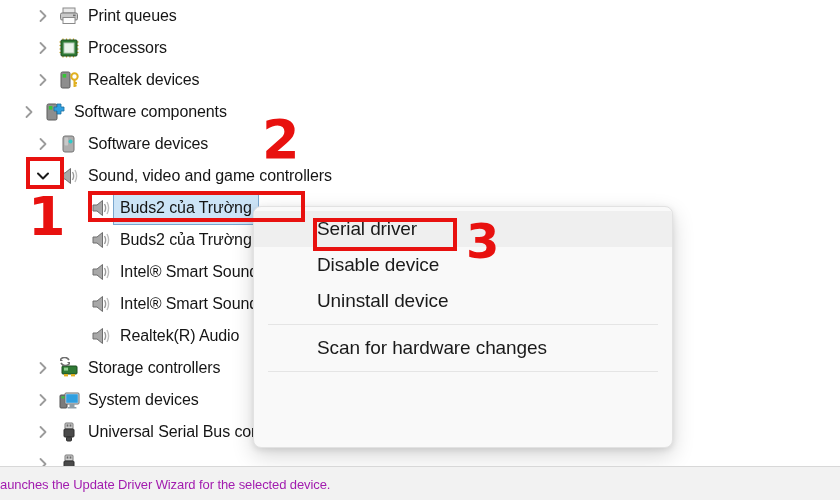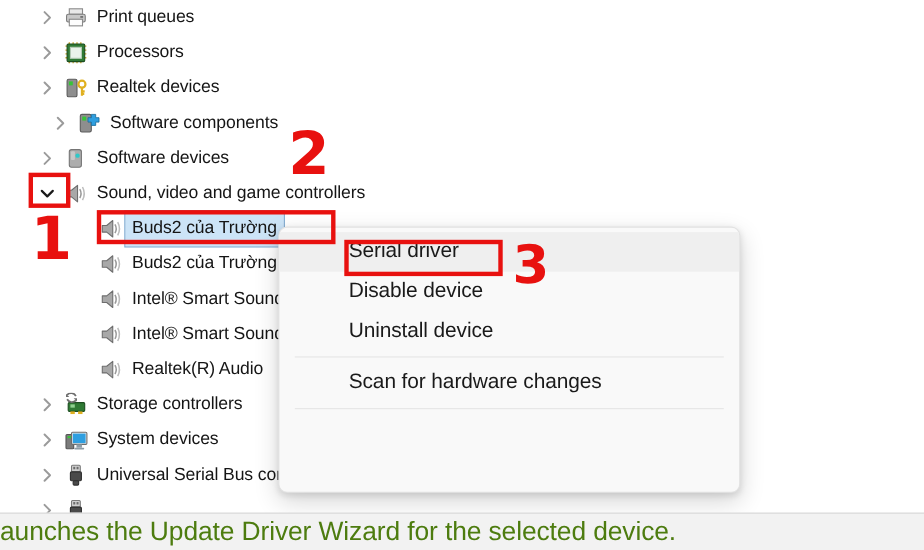--- a/index.html
+++ b/index.html
@@ -123,22 +123,22 @@
     left: 0;
     top: 466px;
     width: 840px;
     height: 34px;
     background: #f2f2f2;
     border-top: 1px solid #d8d8d8;
     display: flex;
     align-items: center;
   }
   .status-text {
-    font-size: 24px;
-    color: #4d7c0f;
+    font-size: 13px;
+    color: #a21caf;
     letter-spacing: -0.1px;
     padding-left: 0px;
     white-space: nowrap;
   }
 
   
   .anno-box {
     position: absolute;
     border: 4px solid #e8110f;
     box-sizing: border-box;
@@ -225,21 +225,21 @@
         <span class="dev-icon">
           <svg width="22" height="22" viewBox="0 0 22 22">
             <rect x="3" y="3" width="9" height="16" rx="1.5" fill="#8e8e8e" stroke="#5c5c5c" stroke-width="1"></rect>
             <rect x="4.6" y="5" width="3.6" height="3.6" fill="#37c437"></rect>
             <circle cx="16.5" cy="7.5" r="3.2" fill="none" stroke="#e0b020" stroke-width="2"></circle>
             <path d="M16.5 10.2 L16.5 18 M16.5 14 L19 14 M16.5 16.4 L18.6 16.4" stroke="#e0b020" stroke-width="2" fill="none"></path>
           </svg>
         </span>
         <span class="tree-label">Realtek devices</span>
       </div>
-      <div class="tree-row" style="top: 96px; left: 42px;">
+      <div class="tree-row" style="top: 96px; left: 16px;">
         <span class="chevron">
           <svg width="14" height="14" viewBox="0 0 14 14">
             <path d="M4.5 2 L9.5 7 L4.5 12" fill="none" stroke="#9b9b9b" stroke-width="1.8" stroke-linecap="round" stroke-linejoin="round"></path>
           </svg>
         </span>
         <span class="dev-icon">
           <svg width="22" height="22" viewBox="0 0 22 22">
             <rect x="3" y="3" width="10" height="16" rx="1.5" fill="#8e8e8e" stroke="#5c5c5c" stroke-width="1"></rect>
             <rect x="4.8" y="5" width="3.6" height="3.6" fill="#37c437"></rect>
             <path d="M13 3 h4 v3 h3 v4 h-3 v3 h-4 v-3 h-3 v-4 h3 z" fill="#2f9fe0" stroke="#1c6f9e" stroke-width="0.8"></path>

